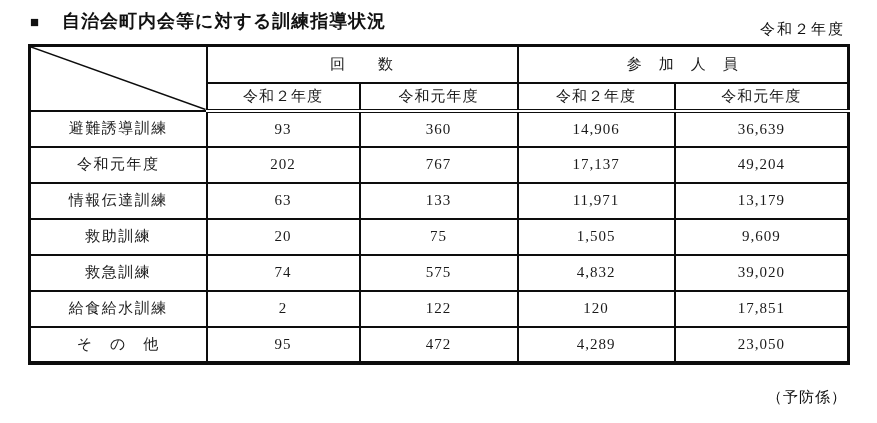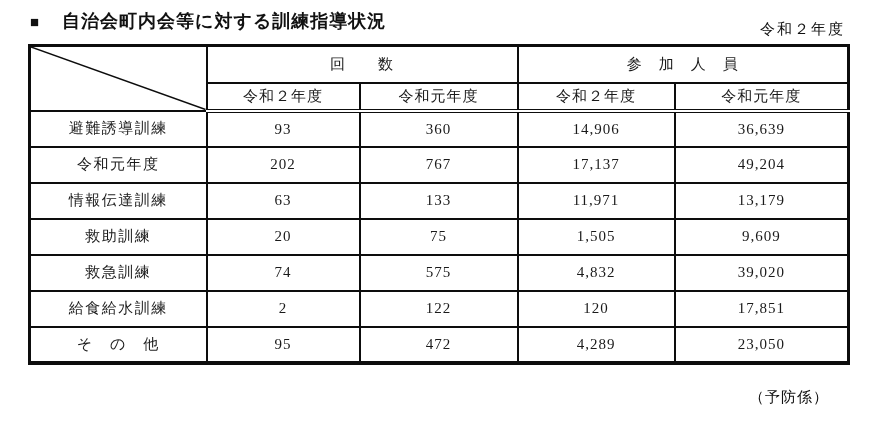--- a/index.html
+++ b/index.html
@@ -78,21 +78,21 @@
   th.corner svg.diag {
     position: absolute;
     top: 0; left: 0;
     width: 100%; height: 100%;
     display: block;
   }
 
   
   .footer-note {
     position: absolute;
-    right: 48px;
+    right: 30px;
     top: 388px;
     font-size: 15px;
     letter-spacing: 1px;
     color: #111;
   }
 </style>
 </head>
 <body>
 
 <div class="page">

